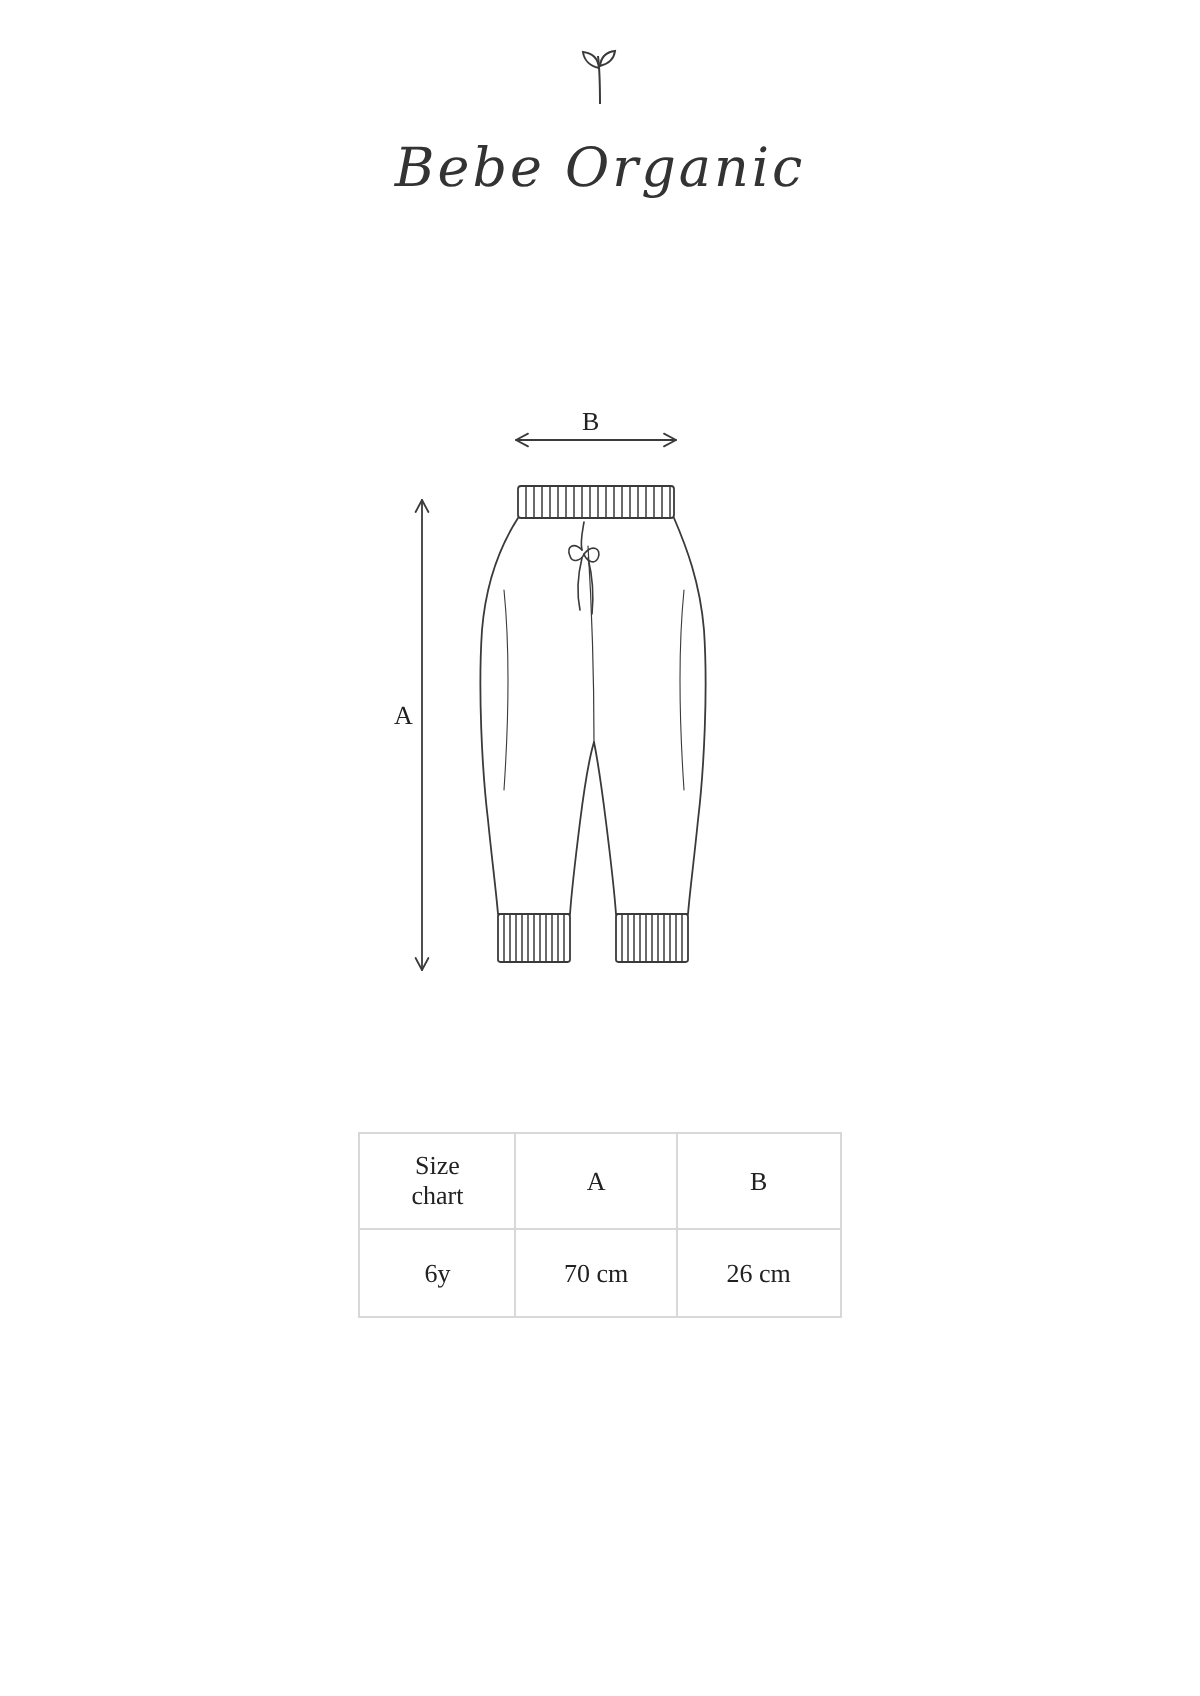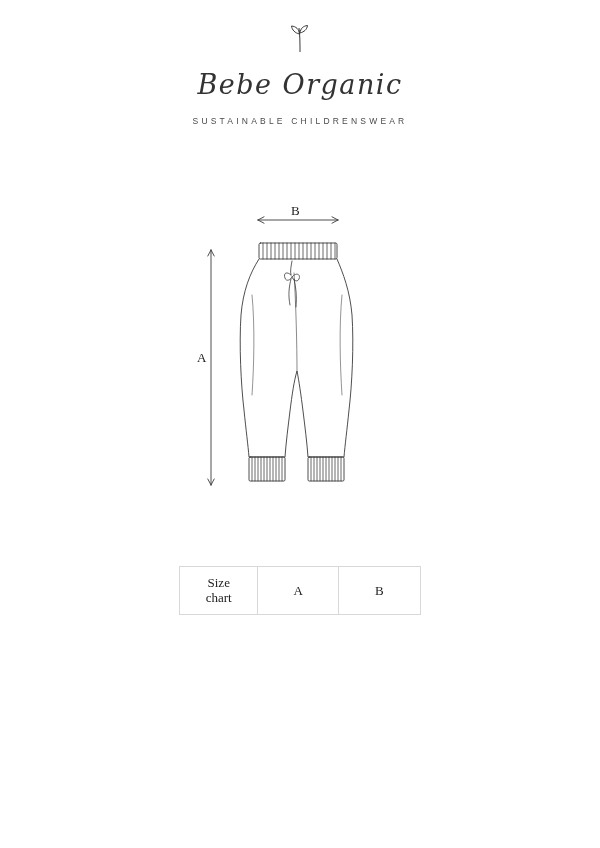--- a/index.html
+++ b/index.html
@@ -100,21 +100,20 @@
 </head>
 <body>
 
 <div class="brand">
   <svg class="brand-mark" viewBox="0 0 34 32">
     <path d="M17 30 C17 22 17 14 16 6" fill="none" stroke="#3a3a3a" stroke-width="1"></path>
     <path d="M16.5 12 C12 11 9 8 8.5 4 C13 4.5 16 7 16.5 12 Z" fill="none" stroke="#3a3a3a" stroke-width="1"></path>
     <path d="M17 11 C21 10 24 7.5 24.5 3.5 C20 4 17.5 6.5 17 11 Z" fill="none" stroke="#3a3a3a" stroke-width="1"></path>
   </svg>
   <div class="brand-name">Bebe Organic</div>
-  <div class="brand-tagline">SUSTAINABLE CHILDRENSWEAR</div>
 </div>
 
 <div class="illustration">
 
   <div class="dim-label dim-label-b">B</div>
   <div class="dim-label dim-label-a">A</div>
 
   <svg width="600" height="320" viewBox="0 0 600 320">
     <g stroke="#3a3a3a" stroke-width="0.9" fill="none" stroke-linejoin="round" stroke-linecap="round">
 
@@ -213,14 +212,19 @@
     <tr class="hdr-row">
       <th class="col-label">
         <div class="hdr-label">Size</div>
         <div class="hdr-label">chart</div>
       </th>
       <th class="col-a">A</th>
       <th class="col-b">B</th>
     </tr>
   </thead>
   <tbody>
+    <tr>
+      <td>6y</td>
+      <td>70 cm</td>
+      <td>26 cm</td>
+    </tr>
   </tbody>
 </table>
 
 </body></html>

